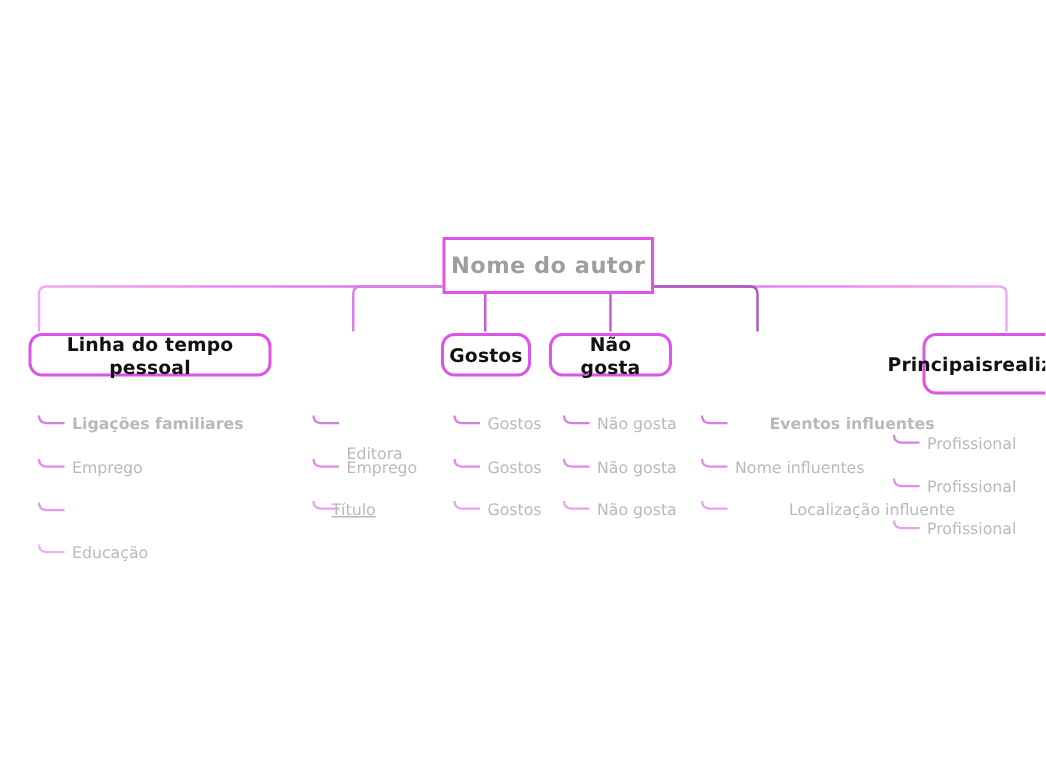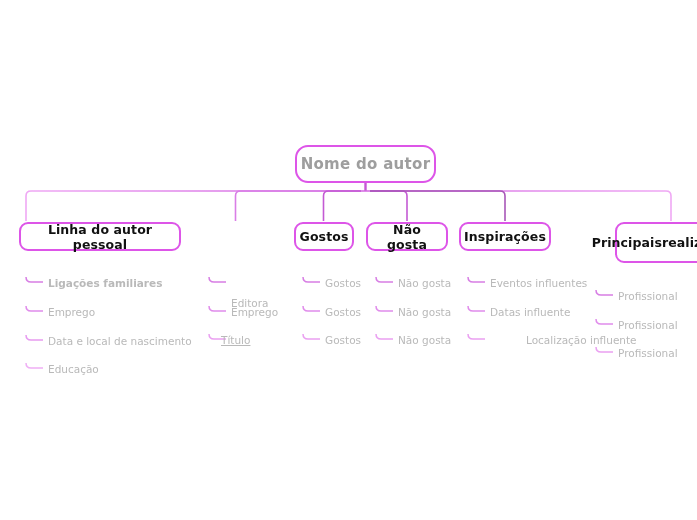--- a/index.html
+++ b/index.html
@@ -34,25 +34,26 @@
     border: 2px solid #dd55e8;
     border-radius: 9px;
     display: flex;
     align-items: center;
     justify-content: center;
     text-align: center;
     z-index: 3;
   }
   .node-root {
     border-width: 2.5px;
-    border-radius: 13px;
+    border-radius: 0;
     color: #9e9e9e;
     font-weight: bold;
     font-size: 15px;
     letter-spacing: 0.3px;
+    margin-top: 13px;
   }
   .node-branch {
     color: #111111;
     font-weight: bold;
     font-size: 12.5px;
     letter-spacing: 0.1px;
     padding: 0 8px;
   }
   .node-branch.two-line {
     line-height: 1.25;
@@ -124,59 +125,55 @@
     <path d="M596,290 Q596,295 601,295 L613,295" stroke="#d77ee4" stroke-width="1.5" fill="none"></path>
     <path d="M596,319 Q596,324 601,324 L613,324" stroke="#e08ceb" stroke-width="1.5" fill="none"></path>
     <path d="M596,347 Q596,352 601,352 L613,352" stroke="#eaa0f1" stroke-width="1.5" fill="none"></path>
   </svg>
 
   <div class="node node-root" style="left:295px; top:145px; width:141px; height:38px;">
     <span>Nome do autor</span>
   </div>
 
   <div class="node node-branch" style="left:19px; top:222px; width:162px; height:29px;">
-    <span>Linha do autor pessoal</span>
+    <span>Linha do tempo pessoal</span>
   </div>
 
 
   <div class="node node-branch" style="left:294px; top:222px; width:60px; height:29px;">
     <span>Gostos</span>
   </div>
 
   <div class="node node-branch" style="left:366px; top:222px; width:82px; height:29px;">
     <span>Não gosta</span>
   </div>
 
-  <div class="node node-branch" style="left:459px; top:222px; width:92px; height:29px;">
-    <span>Inspirações</span>
-  </div>
 
   <div class="node node-branch two-line" style="left:615px; top:222px; width:104px; height:41px; ">
     <span>Principais</span>
     <span>realizações</span>
   </div>
 
   <div class="leaf" style="left:48px; top:278px;font-weight:bold;">Ligações familiares</div>
   <div class="leaf" style="left:48px; top:307px;">Emprego</div>
-  <div class="leaf" style="left:48px; top:336px;">Data e local de nascimento</div>
   <div class="leaf" style="left:48px; top:364px;">Educação</div>
 
   <div class="leaf" style="left:231px; top:278px;margin-top:20px;">Editora</div>
   <div class="leaf" style="left:231px; top:307px;">Emprego</div>
   <div class="leaf" style="left:221px; top:335px;text-decoration:underline;">Título</div>
 
   <div class="leaf" style="left:325px; top:278px;">Gostos</div>
   <div class="leaf" style="left:325px; top:307px;">Gostos</div>
   <div class="leaf" style="left:325px; top:335px;">Gostos</div>
 
   <div class="leaf" style="left:398px; top:278px;">Não gosta</div>
   <div class="leaf" style="left:398px; top:307px;">Não gosta</div>
   <div class="leaf" style="left:398px; top:335px;">Não gosta</div>
 
-  <div class="leaf" style="left:490px; top:278px;">Eventos influentes</div>
-  <div class="leaf" style="left:490px; top:307px;">Datas influente</div>
+  <div class="leaf" style="left:513px; top:278px;font-weight:bold;">Eventos influentes</div>
+  <div class="leaf" style="left:490px; top:307px;">Nome influentes</div>
   <div class="leaf" style="left:490px; top:335px;margin-left:36px;">Localização influente</div>
 
   <div class="leaf" style="left:618px; top:291px;">Profissional</div>
   <div class="leaf" style="left:618px; top:320px;">Profissional</div>
   <div class="leaf" style="left:618px; top:348px;">Profissional</div>
 
 </div>
 
 </body></html>

